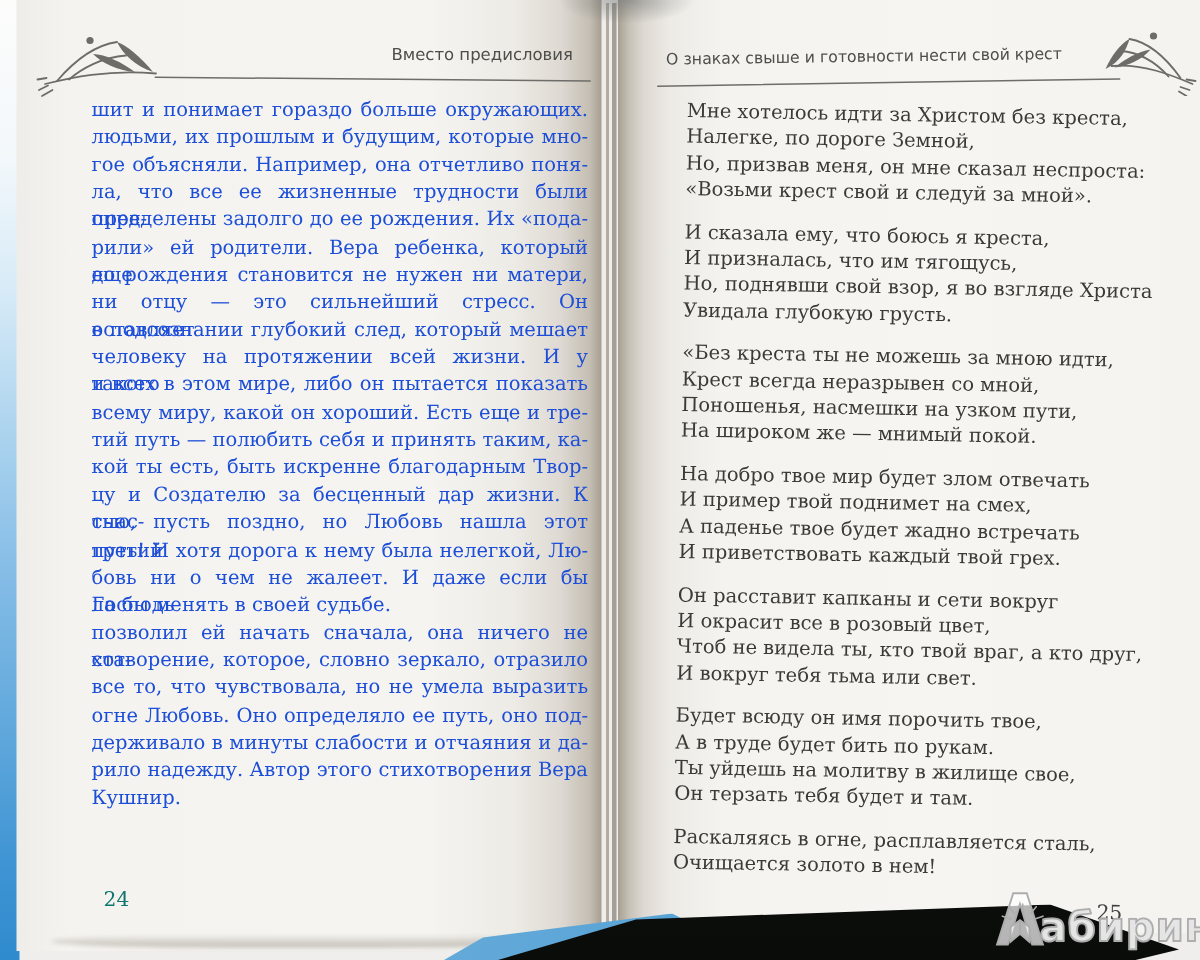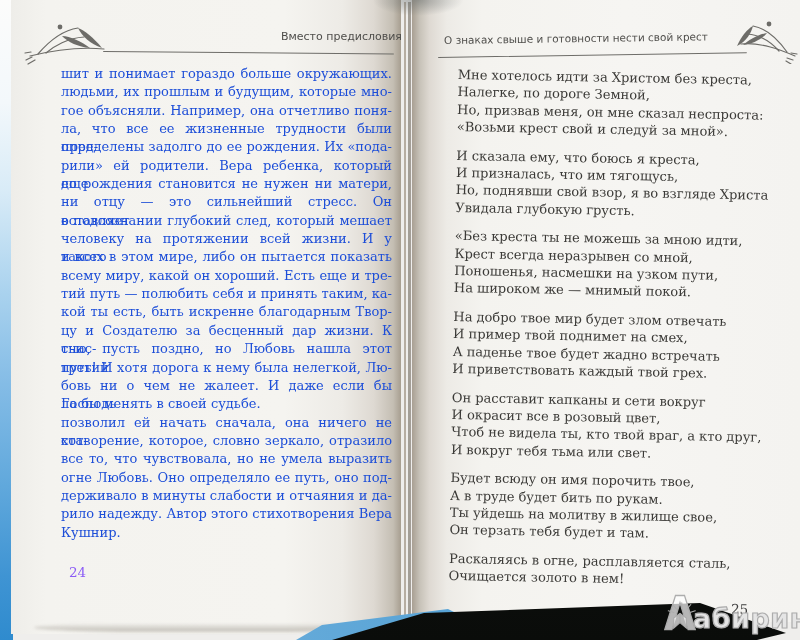--- a/index.html
+++ b/index.html
@@ -26,21 +26,21 @@
     background:linear-gradient(180deg,rgba(125,118,105,0) 0%,rgba(110,102,88,.32) 80%);
     border-radius:50% / 70%;filter:blur(1.5px);}
   .blue-sliver{position:absolute;left:0;top:0;width:800px;height:640px;
     background:linear-gradient(90deg,#79b5de 0%,#3f96d0 100%);
     clip-path:polygon(296px 640px,322px 625px,448px 609px,470px 620px,470px 640px);}
   .dark-band{position:absolute;left:0;top:0;width:800px;height:640px;
     background:linear-gradient(180deg,#2b322c 0%,#121511 55%,#0a0c0a 100%);
     clip-path:polygon(332px 640px,424px 613px,700px 603px,786px 633px,757px 640px);}
 
   
-  .lp-header{position:absolute;left:159px;top:30px;width:243px;text-align:right;
+  .lp-header{position:absolute;left:139px;top:30px;width:243px;text-align:right;
     font-family:"DejaVu Sans",sans-serif;font-size:11px;color:#4e4d4a;}
   .rp-header{position:absolute;left:444px;top:34px;white-space:nowrap;
     font-family:"DejaVu Sans",sans-serif;font-size:10.5px;color:#4e4d4a;
     transform:rotate(-.8deg);transform-origin:left center;}
   .lp-rule{position:absolute;left:103px;top:51px;width:291px;height:1.3px;
     background:#6e6d69;border-radius:1px;transform:rotate(.5deg);transform-origin:left center;}
   .rp-rule{position:absolute;left:438px;top:57px;width:309px;height:1.2px;
     background:#6e6d69;border-radius:1px;transform:rotate(-.9deg);transform-origin:left center;}
   .flourish{position:absolute;}
   .flourish.left{left:24px;top:20px;}
@@ -52,21 +52,21 @@
   .lp-text .ln{text-align:justify;text-align-last:justify;height:18.35px;}
   .lp-text .ln.end{text-align-last:left;}
   .lp-text .ln.ind{padding-left:21px;}
 
   .rp-text{position:absolute;left:458px;top:66px;width:338px;
     font-size:13px;line-height:17.4px;color:#3b3a37;
     transform:rotate(1.05deg);transform-origin:0 0;}
   .rp-text .ln{white-space:nowrap;}
   .rp-text .ln.st{margin-top:11px;}
 
-  .lp-num{position:absolute;left:69px;top:564px;font-size:13.5px;color:#8b5cf6;}
+  .lp-num{position:absolute;left:69px;top:592px;font-size:13.5px;color:#0f766e;}
   .rp-num{position:absolute;left:731px;top:601px;font-size:13.5px;color:#404040;
     transform:rotate(1deg);}
 
   
   .watermark{position:absolute;left:662px;top:586px;display:flex;align-items:flex-end;z-index:6;}
   .wm-text{font-family:"DejaVu Sans",sans-serif;font-weight:bold;font-size:27px;line-height:1;
     letter-spacing:.5px;margin-left:-5px;color:rgba(255,255,255,.55);
     -webkit-text-stroke:1.2px #adadad;text-shadow:0 0 1px #c6c6c6;}
 </style>
 </head>

